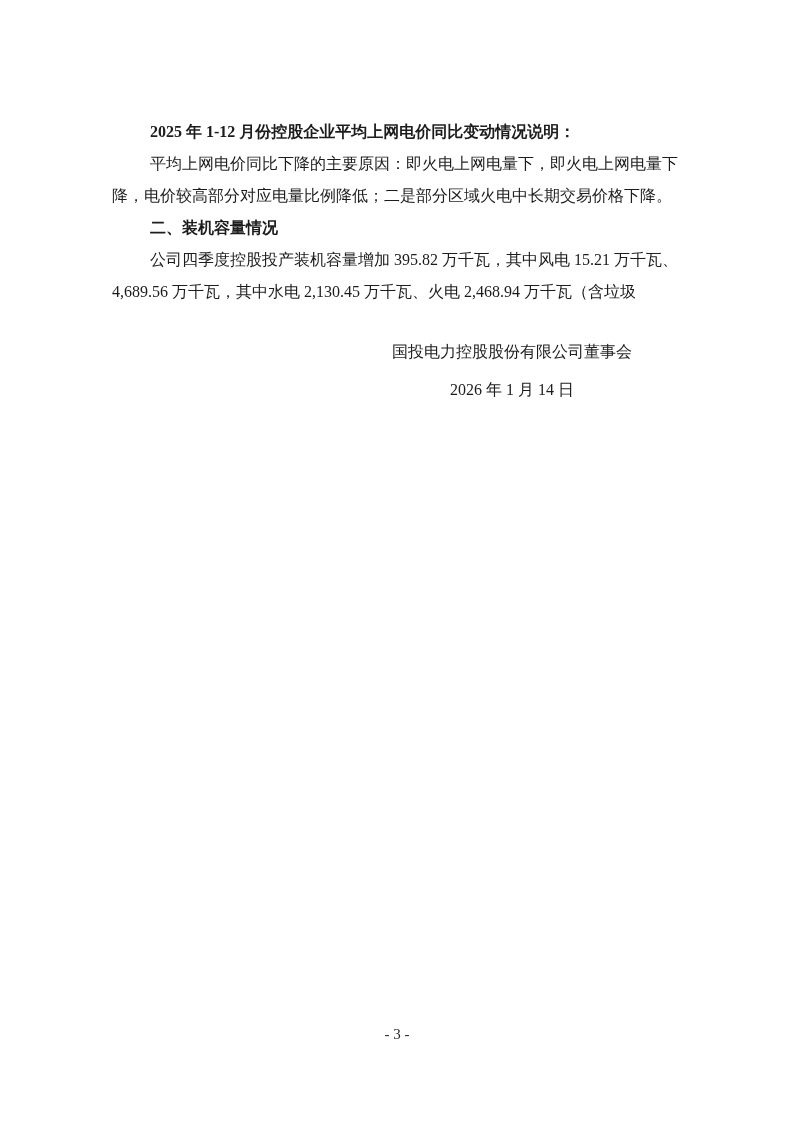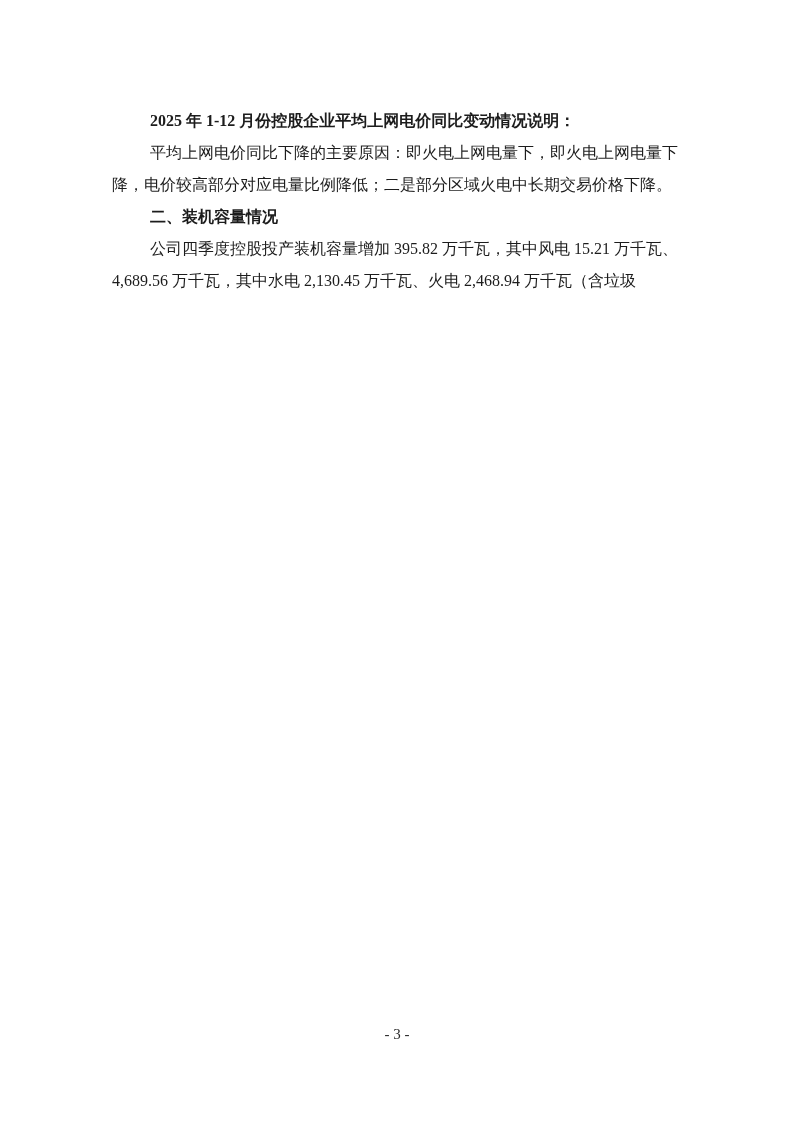--- a/index.html
+++ b/index.html
@@ -11,21 +11,21 @@
     position: relative;
     width: 794px;
     height: 1123px;
     background: #ffffff;
     overflow: hidden;
     font-family: "Liberation Serif", "DejaVu Serif", serif;
     color: #1c1c1c;
   }
   .content {
     position: absolute;
-    top: 105px;
+    top: 116px;
     left: 112px;
     width: 568px;
     font-size: 16px;
     line-height: 32px;
   }
   .line {
     height: 32px;
     white-space: nowrap;
   }
   .indent {
@@ -65,18 +65,22 @@
 
     <div class="line indent">平均上网电价同比下降的主要原因：即火电上网电量下，即火电上网电量下</div>
     <div class="line">降，电价较高部分对应电量比例降低；二是部分区域火电中长期交易价格下降。</div>
 
     <div class="line bold indent">二、装机容量情况</div>
 
     <div class="line indent">公司四季度控股投产装机容量增加 395.82 万千瓦，其中风电 15.21 万千瓦、</div>
     <div class="line">4,689.56 万千瓦，其中水电 2,130.45 万千瓦、火电 2,468.94 万千瓦（含垃圾</div>
 
 
+    <div class="signature-block">
+      <div class="line">国投电力控股股份有限公司董事会</div>
+      <div class="line date-line">2026 年 1 月 14 日</div>
+    </div>
 
   </div>
 
   <div class="footer">- 3 -</div>
 
 </div>
 
 </body></html>

